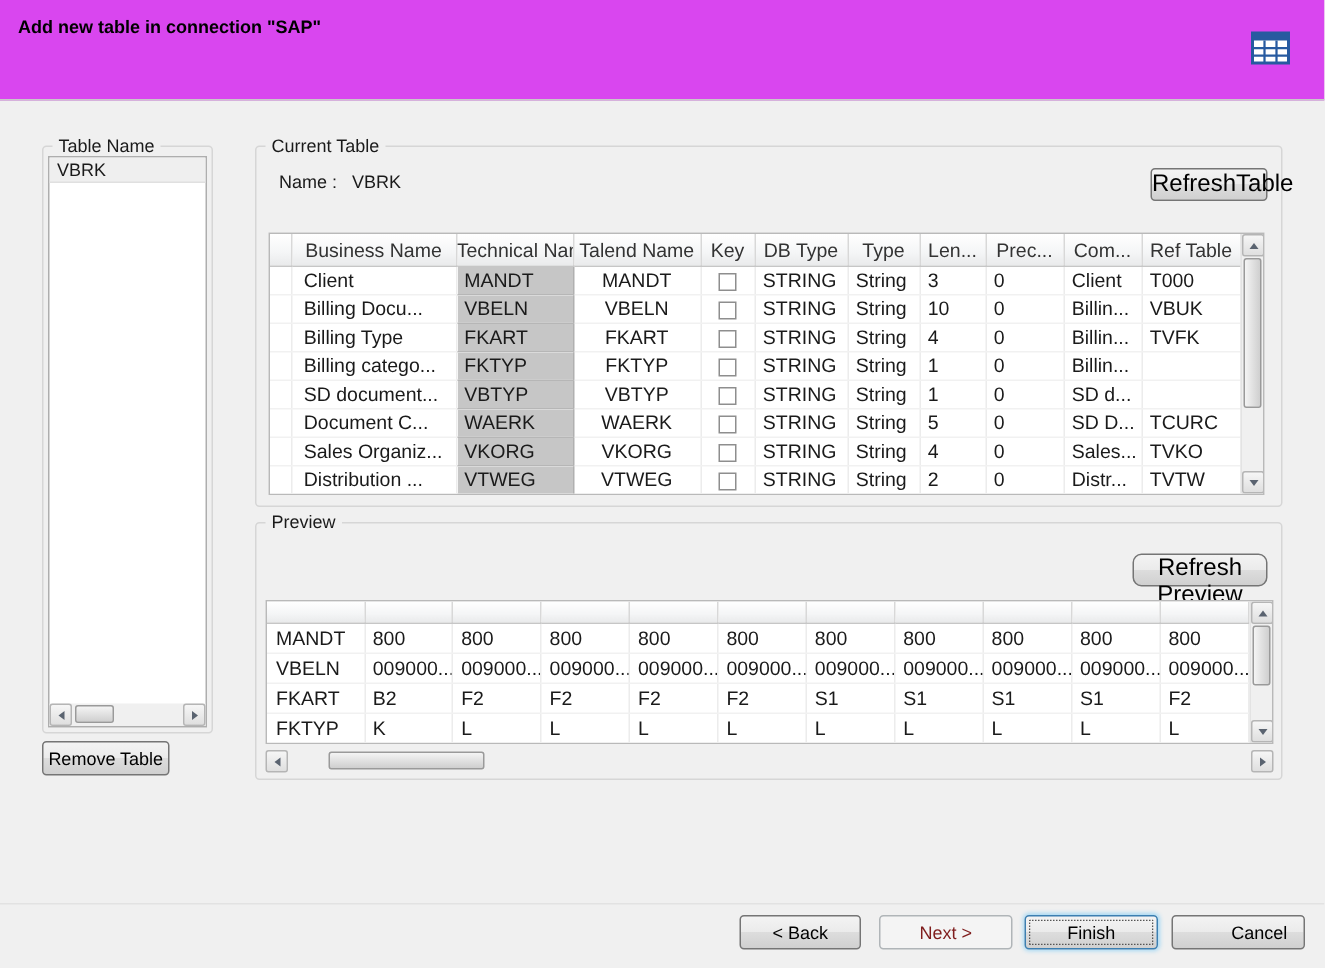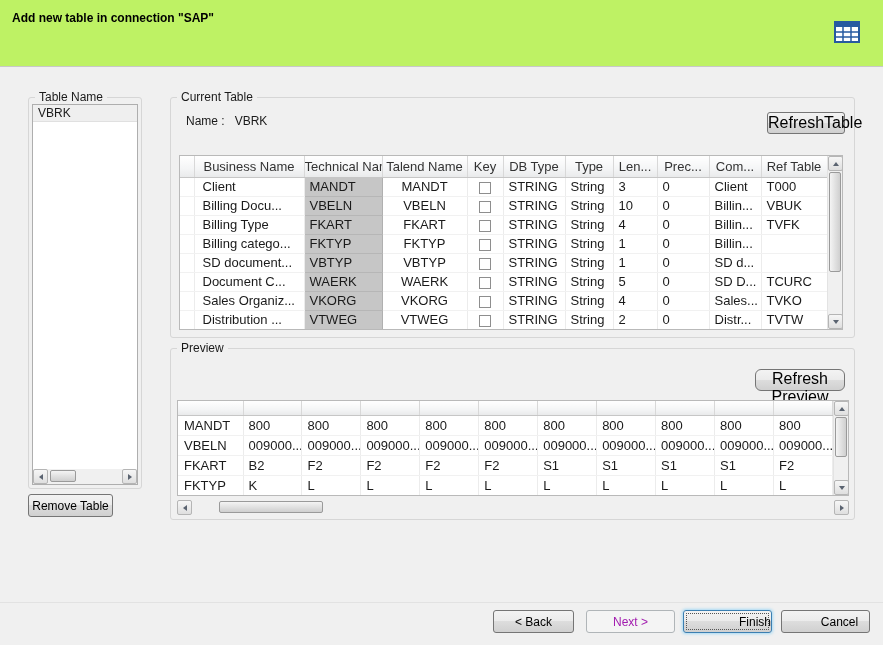--- a/index.html
+++ b/index.html
@@ -1,42 +1,42 @@
 <!DOCTYPE html>
 <html><head>
 <meta charset="utf-8">
 <style>
   * { margin:0; padding:0; box-sizing:border-box; }
   html,body { width:883px; height:645px; }
   body { font-family:"Liberation Sans", sans-serif; font-size:12px; color:#1a1a1a; background:#f0f0f0; }
   .dialog { position:relative; width:883px; height:645px; background:#f0f0f0; overflow:hidden; }
 
   
-  .header { position:absolute; left:0; top:0; width:100%; height:67px; background:#bef264; border-bottom:1px solid #c8c8c8; }
+  .header { position:absolute; left:0; top:0; width:100%; height:67px; background:#d946ef; border-bottom:1px solid #c8c8c8; }
   .header-title { position:absolute; left:12px; top:11px; font-weight:bold; color:#000; }
   .header-icon { position:absolute; right:22px; top:18px; width:28px; height:28px; }
 
   
   .groupbox { position:absolute; border:1px solid #d6d6d6; border-radius:3px; }
   .groupbox-label { position:absolute; top:-8px; left:6px; background:#f0f0f0; padding:0 4px; color:#1a1a1a; white-space:nowrap; }
 
   .gb-tablename { left:28px; top:97px; width:114px; height:392px; }
   .listbox { position:absolute; left:3px; top:6px; width:106px; height:381px; background:#fff; border:1px solid #aeaeae; }
   .list-items { position:absolute; left:0; top:0; right:0; bottom:15px; overflow:hidden; }
   .list-item { height:17px; line-height:17px; padding-left:5px; white-space:nowrap; }
   .list-item.selected { background:#efefef; border-bottom:1px solid #e0e0e0; }
 
   
   button { font:inherit; color:#000; }
   .btn { position:absolute; height:23px;
     background:linear-gradient(to bottom,#f3f3f3 0%,#ebebeb 49%,#dddddd 50%,#d0d0d0 100%);
     border:1px solid #757575; border-radius:3px; text-align:center; cursor:default; }
   .btn.small { height:22px; font-size:16px; }
-  .btn:disabled { background:#f4f4f4; border-color:#b0b5b8; color:#a21caf; }
-  .btn.default-focus { border-color:#3c7fb1; box-shadow:0 0 3px 1px #a6d9f4;text-align:right; }
+  .btn:disabled { background:#f4f4f4; border-color:#b0b5b8; color:#7f1d1d; }
+  .btn.default-focus { border-color:#3c7fb1; box-shadow:0 0 3px 1px #a6d9f4; }
   .btn.default-focus::after { content:""; position:absolute; inset:2px; border:1px dotted #555; border-radius:1px; }
 
   .btn-remove { left:28px; top:494px; width:85px; }
 
   
   .gb-current { left:170px; top:97px; width:685px; height:241px; }
   .name-row { position:absolute; left:15px; top:16px; }
   .name-value { margin-left:10px; }
   .btn-refresh-table { right:9px; top:14px; width:78px; }
 

